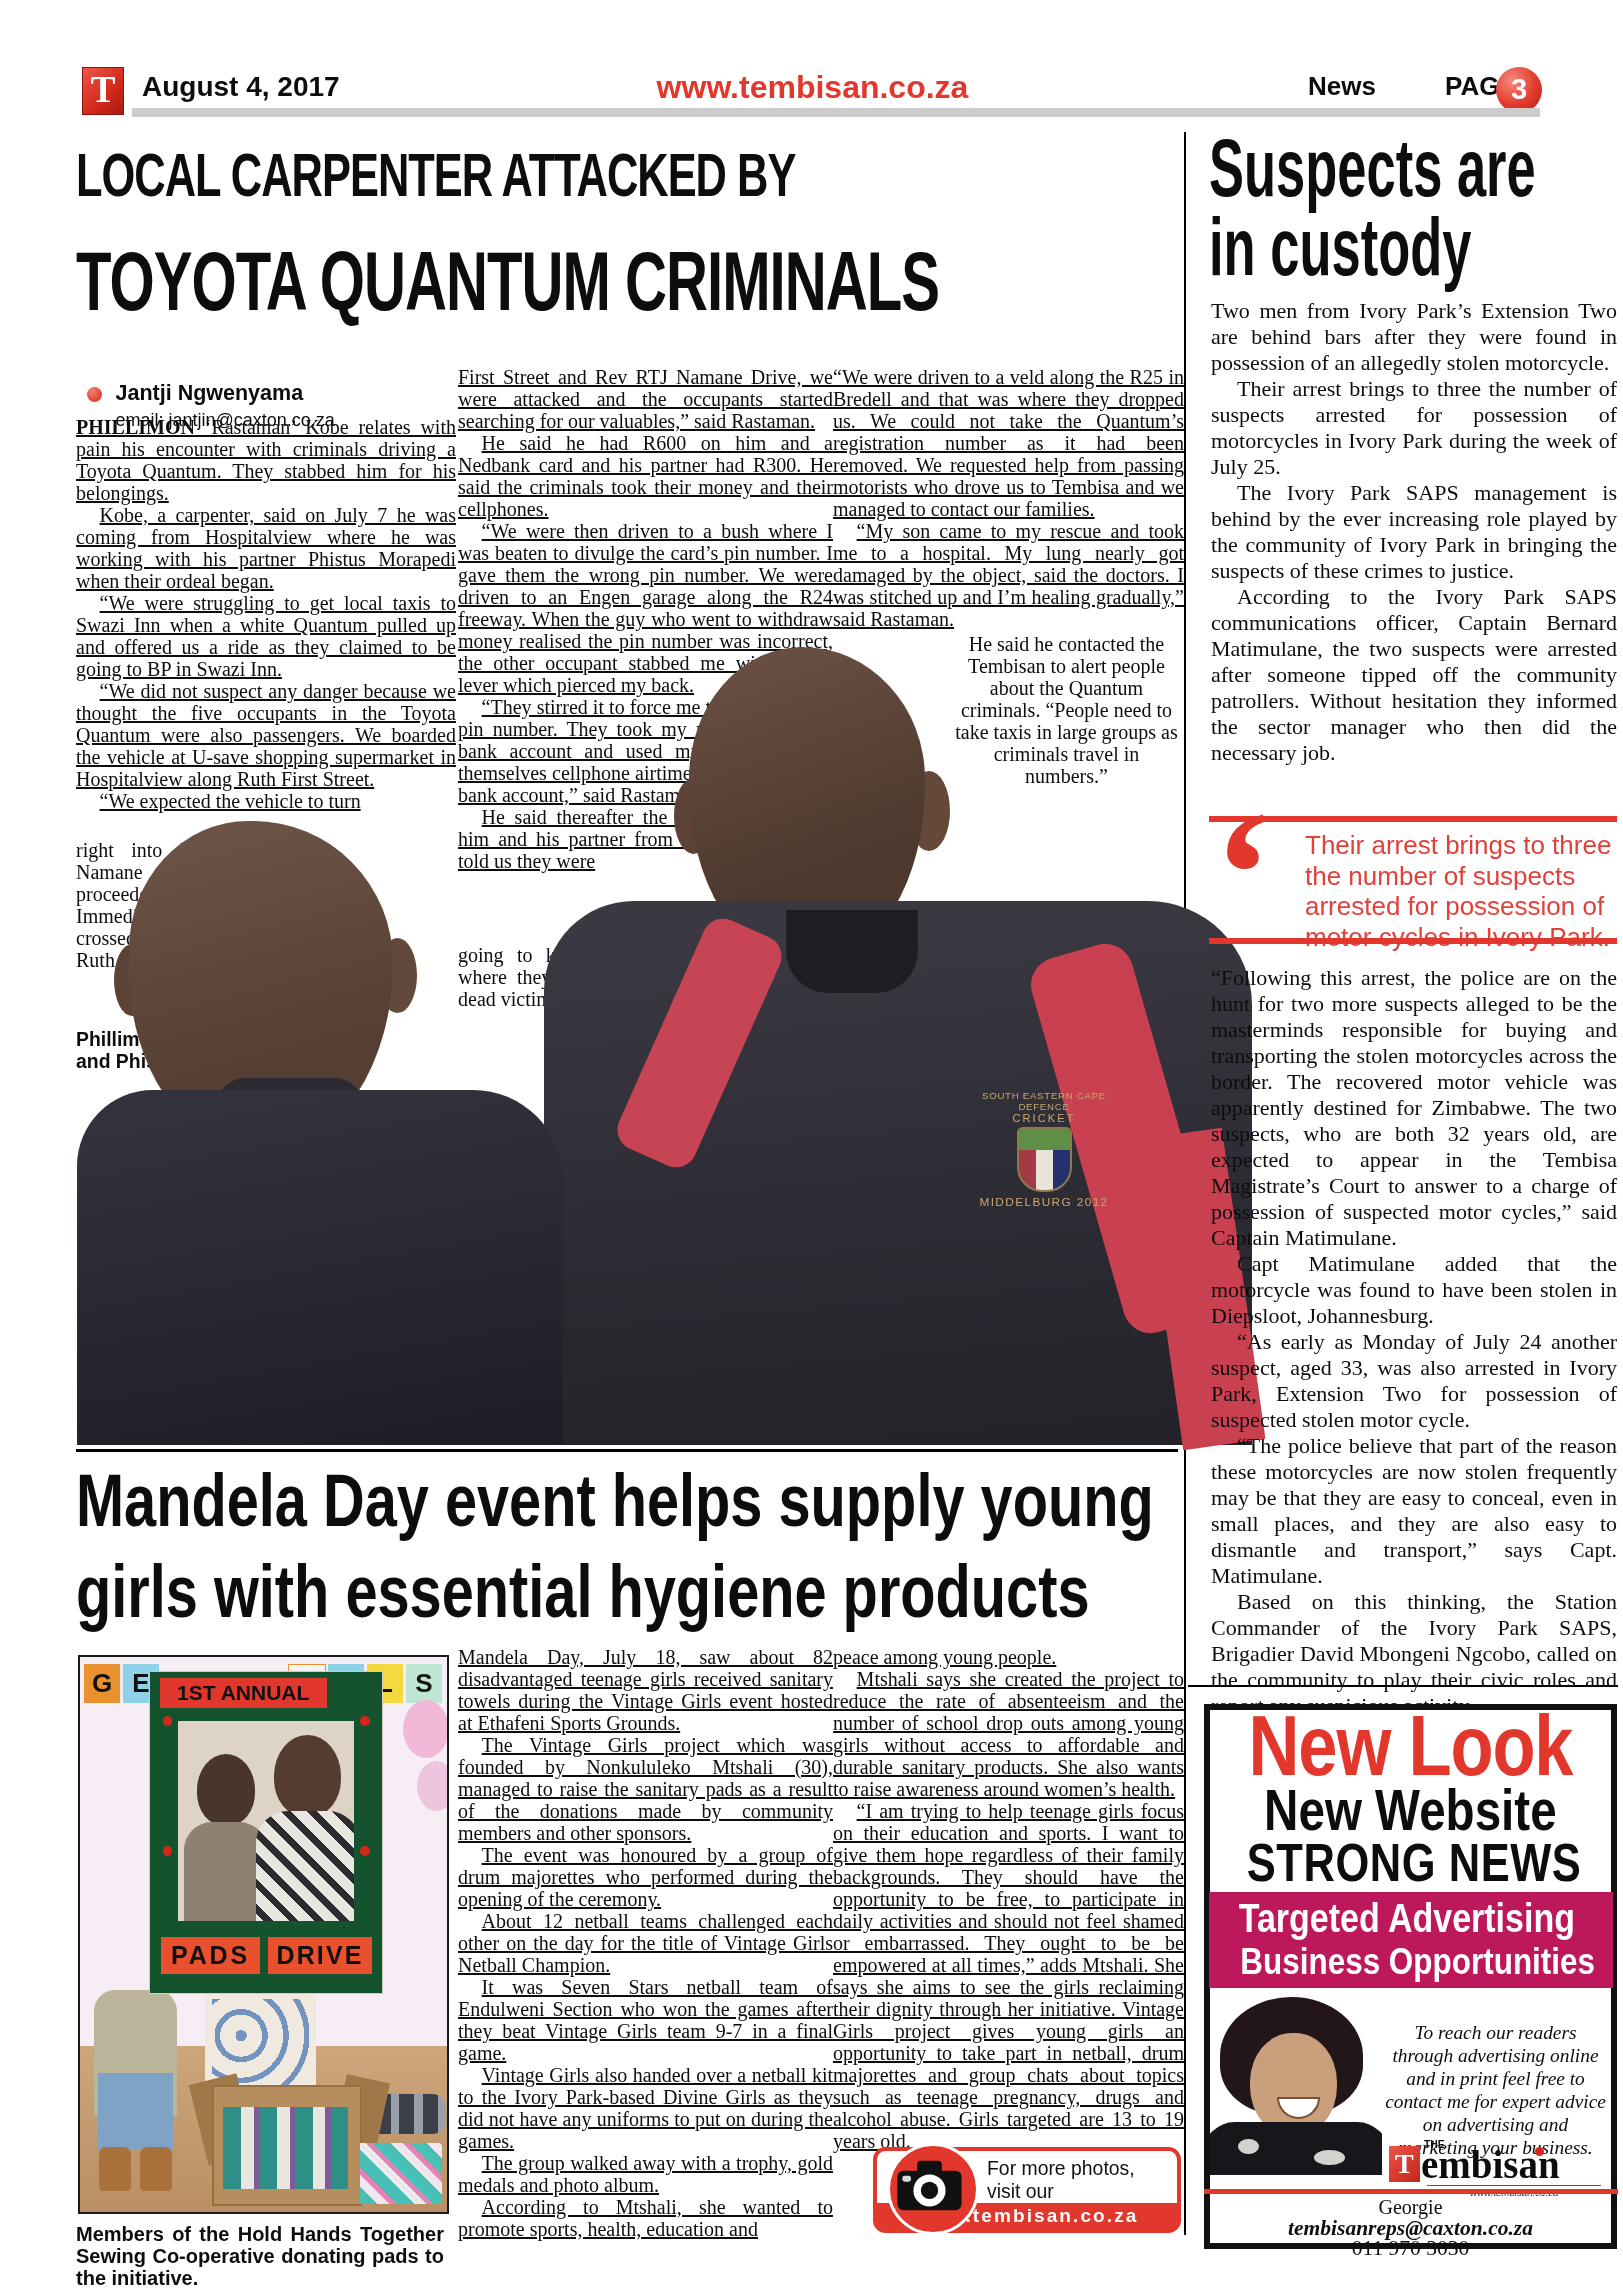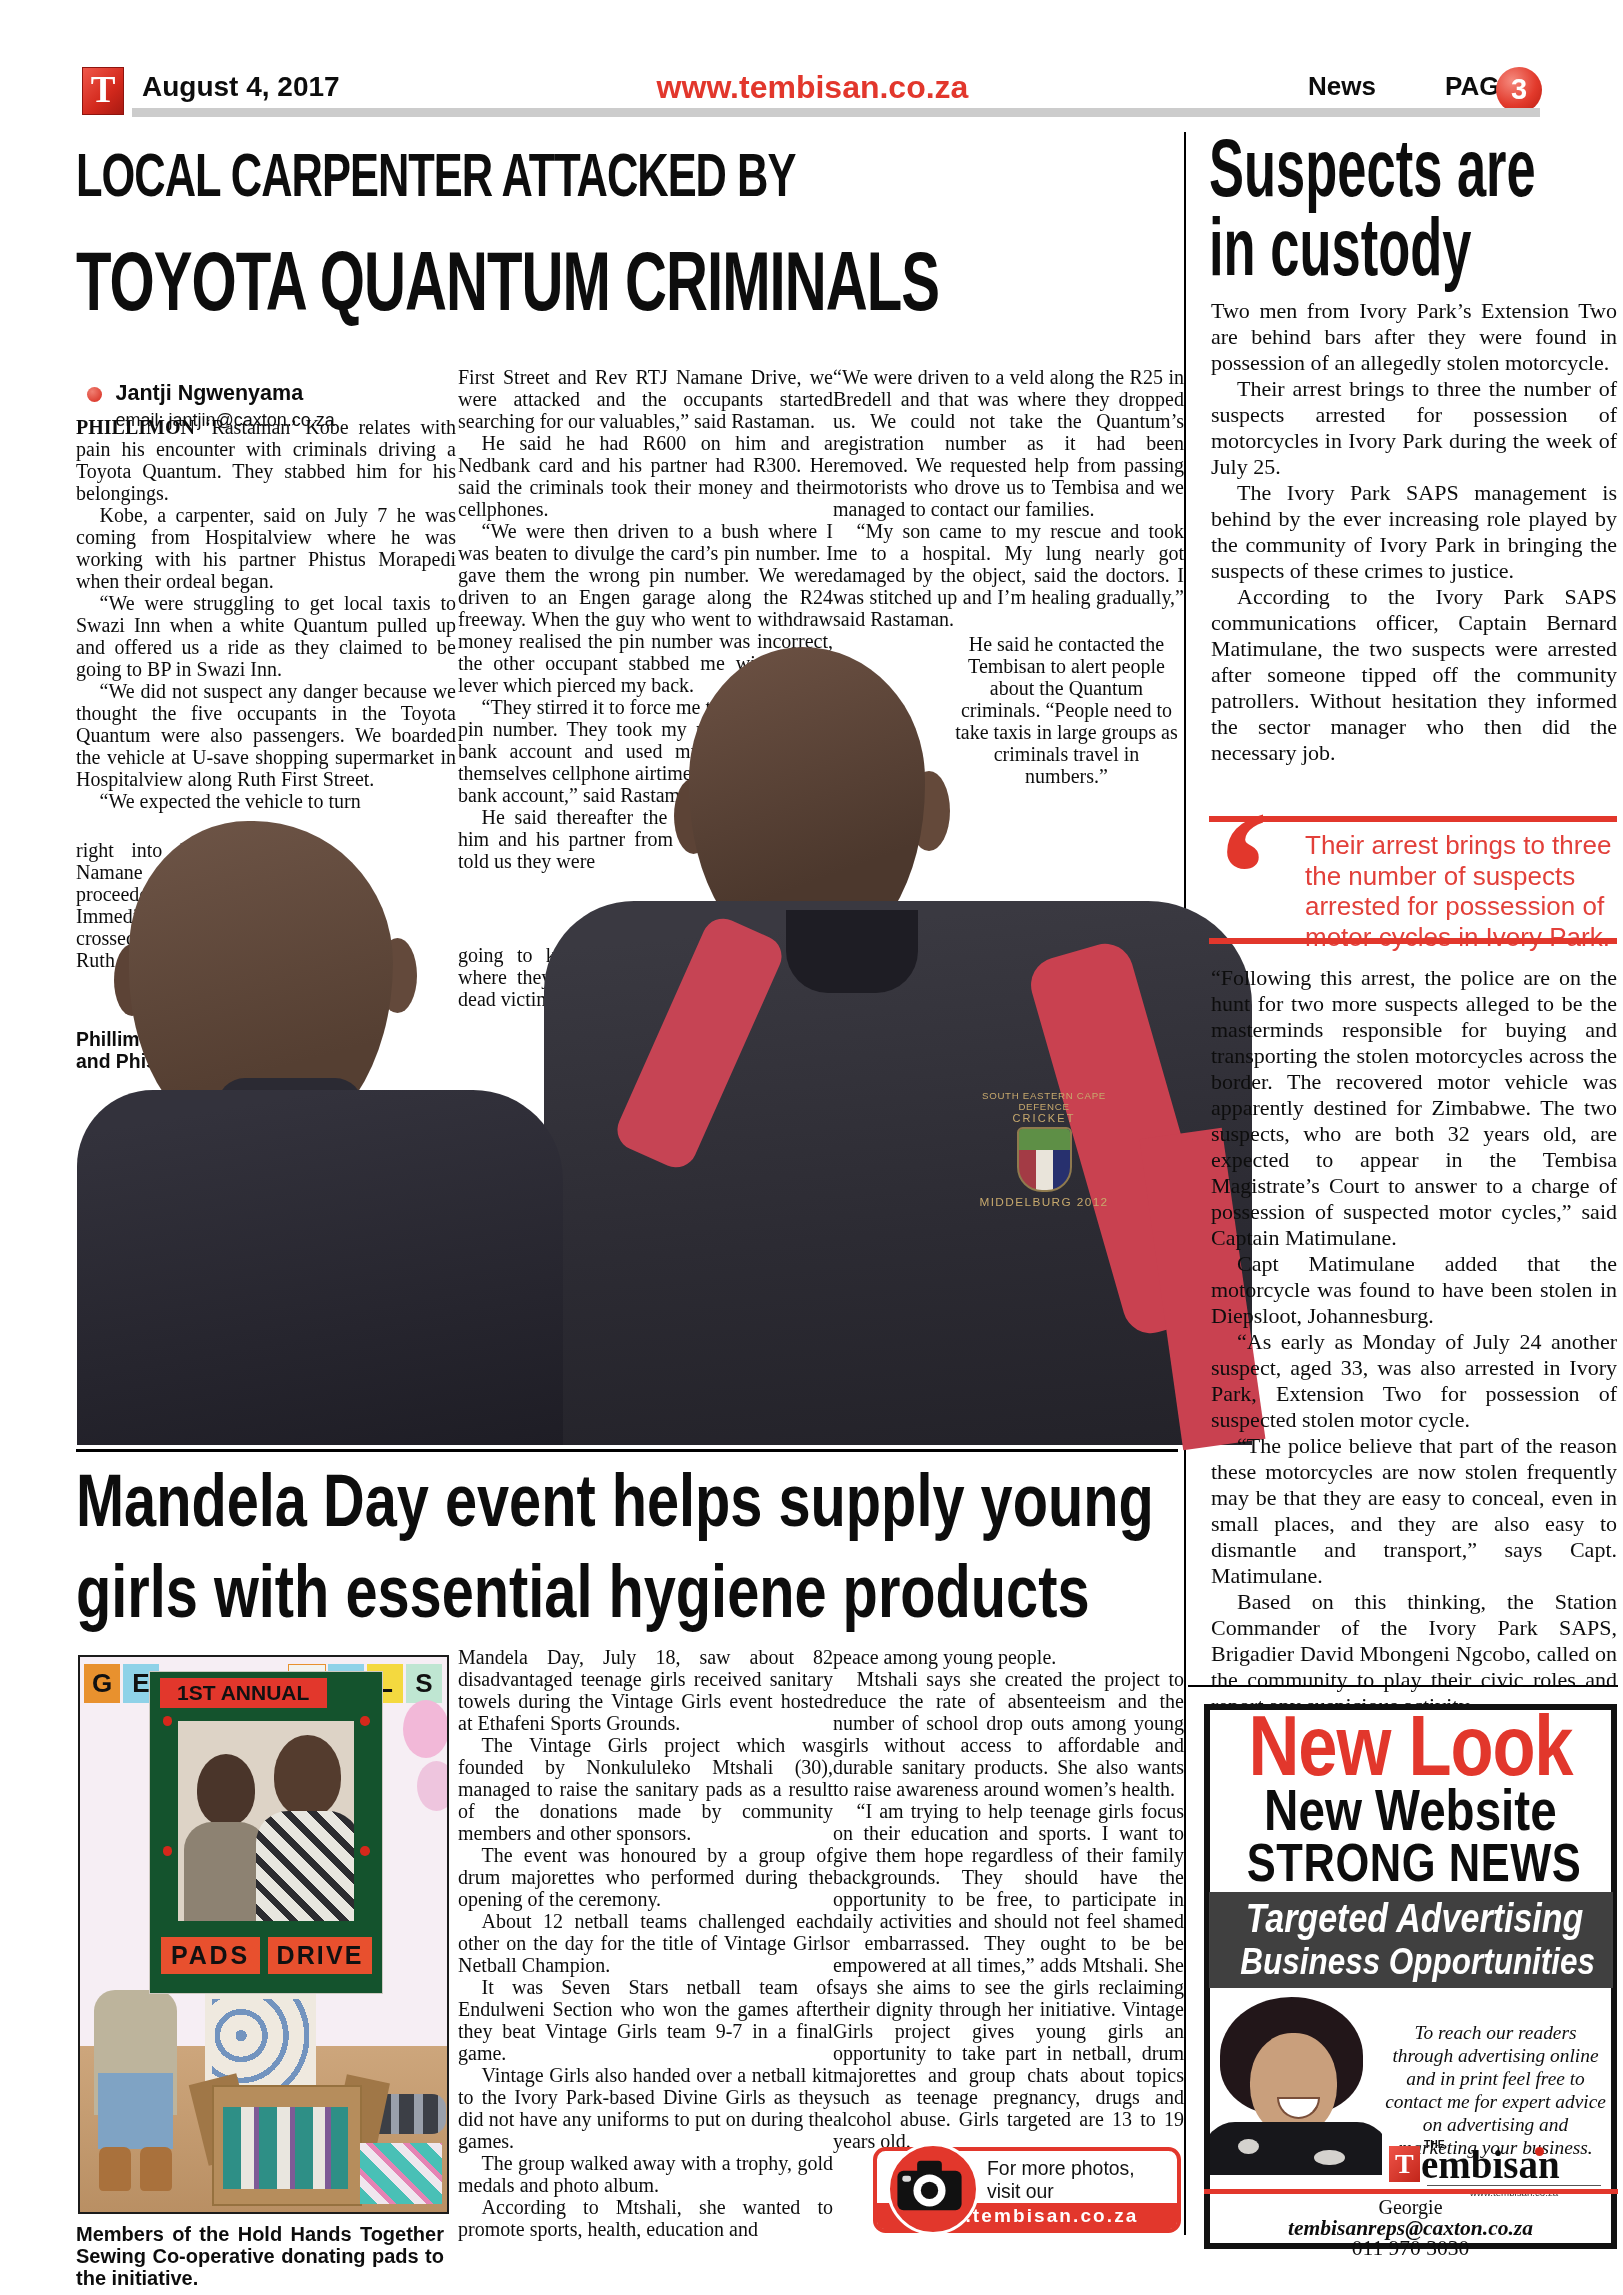--- a/index.html
+++ b/index.html
@@ -4,21 +4,21 @@
 <style>
   html,body{margin:0;padding:0;background:#888;}
   .page{position:relative;width:1624px;height:2295px;background:#ffffff;overflow:hidden;
         font-family:"Liberation Serif",serif;color:#0d0d0d;}
   .abs{position:absolute;}
   .sans{font-family:"Liberation Sans",sans-serif;}
   .serif{font-family:"Liberation Serif",serif;}
   .b{font-weight:bold;}
   .cx{display:inline-block;white-space:nowrap;transform-origin:0 50%;}
   .just{text-align:justify;}
-  .body-col p{margin:0;text-indent:23.6px;line-height:22px;}
+  .body-col p{margin:0;text-indent:23.6px;line-height:22px;text-decoration:underline;}
   .body-col p.noind{text-indent:0;}
   .rcol p{margin:0;text-indent:26px;line-height:26px;}
   .rcol p.noind{text-indent:0;}
 
   
   .hdr-logo{left:82px;top:67px;width:40px;height:46px;background:linear-gradient(135deg,#f0574a,#d2281c 60%,#a81a12);
             border:1.4px solid #8e140e;color:#fff;text-align:center;font-family:"Liberation Serif",serif;
             font-weight:bold;font-size:37px;line-height:44px;}
   .hdr-date{left:142px;top:71px;font-size:28px;}
   .hdr-site{left:646px;top:69px;width:333px;text-align:center;font-size:32px;color:#e2372c;}
@@ -150,21 +150,21 @@
              background:#e2372c;border:3.5px solid #fff;}
   .wg-text{position:absolute;left:110px;top:5.6px;width:180px;font-family:"Liberation Sans",sans-serif;
            font-size:19.4px;line-height:23px;color:#111;}
 
   
   .ad{left:1204px;top:1704px;width:401px;height:533px;border:6.2px solid #111;background:#fff;}
   .ad-t1{position:absolute;left:0;top:-4.2px;width:100%;text-align:center;color:#e2372c;
          font-size:86px;line-height:78px;letter-spacing:-1.4px;}
   .ad-t2{position:absolute;left:0;top:72px;width:100%;text-align:center;font-size:58px;line-height:56px;}
   .ad-t3{position:absolute;left:0;top:126px;width:100%;font-size:53px;line-height:53px;letter-spacing:0.7px;}
-  .ad-banner{position:absolute;left:-1.4px;top:182px;width:404px;height:96px;background:#404040;color:#fff;text-align:right;font-style:italic;}
+  .ad-banner{position:absolute;left:-1.4px;top:182px;width:404px;height:96px;background:#be185d;color:#fff;text-align:left;}
   .ad-b1{font-size:40px;line-height:46px;margin-top:2.8px;}
   .ad-b2{font-size:37px;line-height:42px;}
   .ad-woman{position:absolute;left:0px;top:283px;width:172px;height:182px;overflow:hidden;}
   .aw-hair{position:absolute;left:9.7px;top:4.2px;width:143px;height:118px;border-radius:50% 50% 42% 42%;background:#221619;}
   .aw-face{position:absolute;left:40px;top:40px;width:87px;height:103px;border-radius:48%;background:#c99f7c;}
   .aw-smile{position:absolute;left:67px;top:104px;width:39px;height:18px;border-radius:0 0 35px 35px;background:#fff;border:2.1px solid #7a4f3a;}
   .aw-body{position:absolute;left:-7px;top:129px;width:186px;height:56px;border-radius:32px 32px 0 0;background:#17171b;}
   .aw-flower{position:absolute;width:21px;height:15.3px;border-radius:50%;background:#e9e7e2;opacity:.9;}
   .ad-pitch{position:absolute;left:175px;top:311px;width:221px;text-align:center;font-style:italic;
             font-size:19.4px;line-height:23px;}

